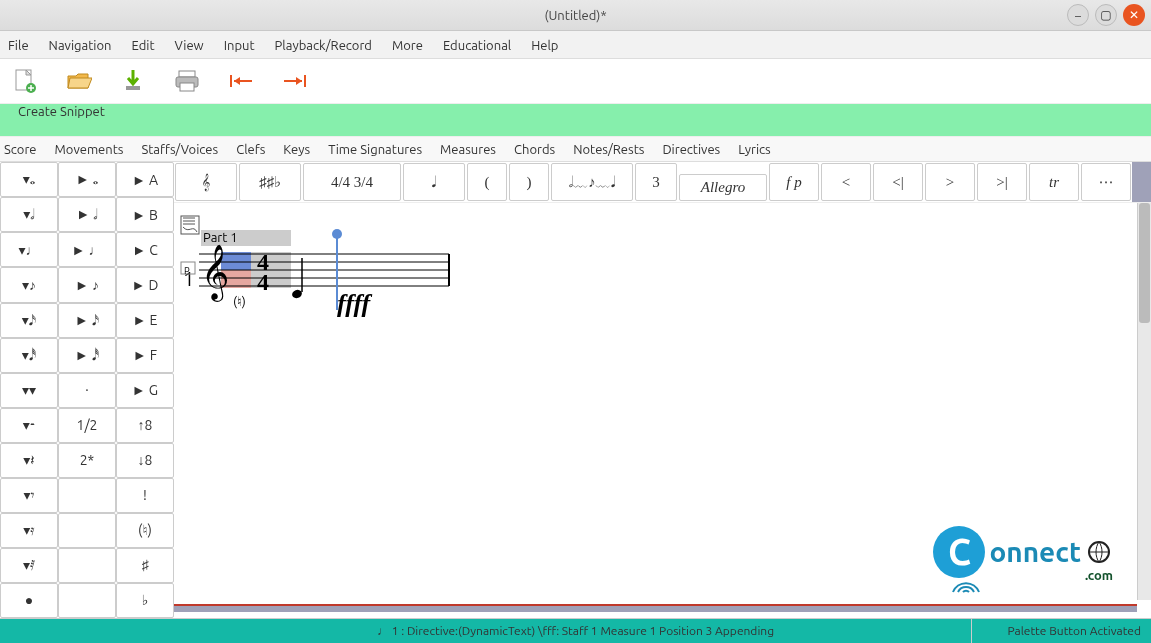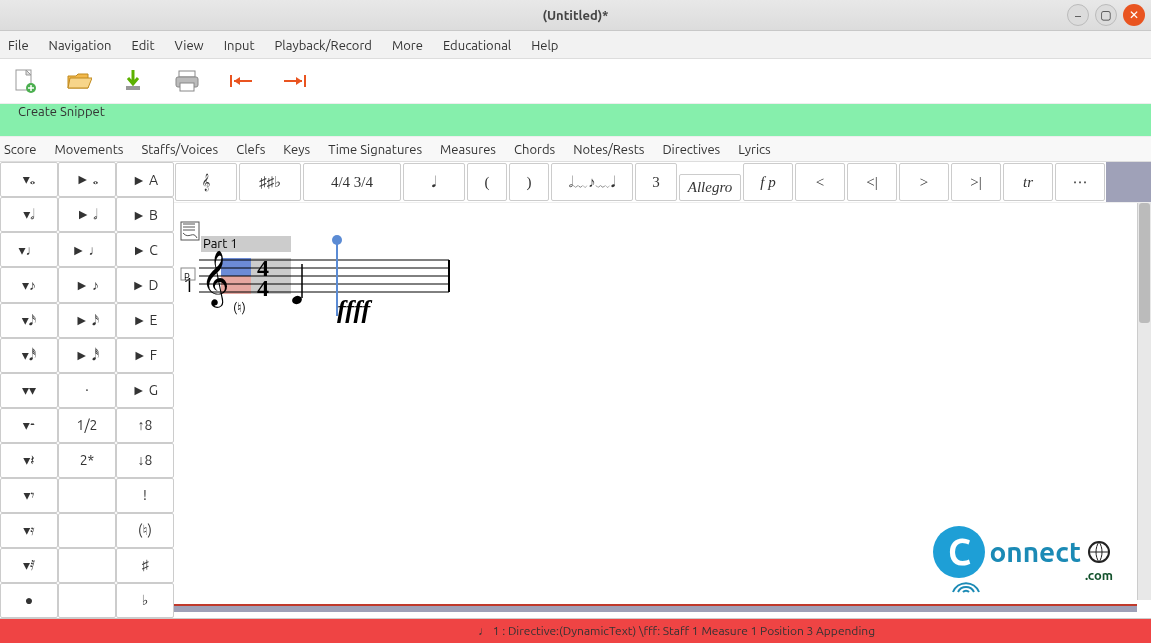--- a/index.html
+++ b/index.html
@@ -1,18 +1,18 @@
 <!DOCTYPE html>
 <html><head>
 <meta charset="utf-8">
 <style>
 * { box-sizing: border-box; margin: 0; padding: 0; }
 body { font-family: Ubuntu, "Segoe UI", Arial, sans-serif; font-size: 13px; background: #f5f5f5; width: 1151px; height: 643px; overflow: hidden; display: flex; flex-direction: column; color: #333; }
 .titlebar { height: 32px; background: linear-gradient(#e8e8e8,#dcdcdc); display: flex; align-items: center; justify-content: center; position: relative; border-bottom: 1px solid #c8c8c8; }
-.titlebar .title { font-weight: bold; color: #444; }
+.titlebar .title { font-weight: normal; color: #444; }
 .win-controls { position: absolute; right: 6px; top: 4px; display: flex; gap: 6px; }
 .wc { width: 22px; height: 22px; border-radius: 11px; display: flex; align-items: center; justify-content: center; font-size: 12px; }
 .wc.min, .wc.max { background: #dcdcdc; border: 1px solid #bbb; }
 .wc.close { background: #e95420; color: #fff; }
 .menubar { height: 28px; background: #f2f2f2; display: flex; align-items: center; padding: 8px 8px; gap: 20px; border-bottom: 1px solid #ddd; }
 .menubar span { cursor: default; }
 .toolbar1 { height: 46px; background: #fff; display: flex; align-items: center; padding: 0 12px; gap: 28px; border-bottom: 1px solid #eee; }
 .tb-icon { width: 26px; height: 26px; display: flex; align-items: center; justify-content: center; }
 .snippet-row { height: 34px; background: #86efac; display: flex; align-items: flex-start; padding: 0 18px; border-bottom: 1px solid #eee; }
 .tabs-row { height: 26px; background: #f8f8f8; display: flex; align-items: center; padding: 0 4px; gap: 18px; border-bottom: 1px solid #ddd; }
@@ -26,26 +26,26 @@
 .tool-row .tbtn { border: 1px solid #ccc; background: #fff; display: flex; align-items: center; justify-content: center; border-radius: 2px; margin: 1px 1px; font-family: Georgia, serif; font-size: 15px; }
 .tool-row .filler { flex: 1 1 auto; background: #9fa1b8; }
 .canvas { flex: 1 1 auto; position: relative; background: #fff; overflow: hidden; border-top: 1px solid #eee; }
 .sbx { position: absolute; right: 0; top: 0; bottom: 18px; width: 14px; background: #e8e8e8; border-left: 1px solid #ccc; }
 .sbx-th { position: absolute; left: 1px; right: 1px; top: 0; height: 120px; background: #bbb; border-radius: 3px; }
 .hsb { position: absolute; left: 0; right: 14px; bottom: 6px; height: 6px; background: #9fa1b8; }
 .redline { position: absolute; left: 0; right: 14px; bottom: 12px; height: 2px; background: #c0392b; }
 .logo { position: absolute; right: 40px; bottom: 40px; display: flex; align-items: center; font-weight: 700; font-size: 28px; color: #1b8ab5; }
 .logo .bigC { width: 52px; height: 52px; border-radius: 26px; background: #1e9fd6; color: #fff; display: flex; align-items: center; justify-content: center; font-size: 36px; margin-right: 4px; }
 .logo .sub { font-size: 13px; color: #14532d; position: absolute; right: -2px; bottom: -4px; }
-.statusbar { height: 26px; background: #ef4444; display: flex; align-items: center; border-top: 1px solid #ccc; font-size: 12px; gap: 22px; }
+.statusbar { height: 26px; background: #14b8a6; display: flex; align-items: center; border-top: 1px solid #ccc; font-size: 12px; gap: 22px; }
 .status-left { width: 180px; padding-left: 6px; display: flex; gap: 6px; }
 .status-mid { flex: 1 1 auto; text-align: center; }
 .status-right { width: 180px; text-align: right; padding-right: 10px; border-left: 1px solid #ccc; height: 100%; display: flex; align-items: center; justify-content: flex-end; }
 svg { display: block; }
-.score-area { position: absolute; left: 5px; top: 17px; }
+.score-area { position: absolute; left: 5px; top: 11px; }
 </style>
 </head>
 <body>
 
 <div class="titlebar">
   <span class="title">(Untitled)*</span>
   <div class="win-controls">
     <div class="wc min">–</div>
     <div class="wc max">▢</div>
     <div class="wc close">✕</div>
@@ -180,21 +180,21 @@
 
     <div class="tool-row" id="tool-row">
         <div class="tbtn" style="width: 62px;">𝄞</div>
         <div class="tbtn" style="width: 62px;">♯♯♭</div>
         <div class="tbtn" style="width: 98px;">4/4 3/4</div>
         <div class="tbtn" style="width: 62px;">𝅘𝅥</div>
         <div class="tbtn" style="width: 40px;">(</div>
         <div class="tbtn" style="width: 40px;">)</div>
         <div class="tbtn" style="width: 82px;">𝅗𝅥﹏♪﹏𝅘𝅥</div>
         <div class="tbtn" style="width: 42px;">3</div>
-        <div class="tbtn" style="width: 62px; font-style: italic; margin-top: 12px;">Allegro</div>
+        <div class="tbtn" style="width: 88px; font-style: italic; margin-top: 12px;">Allegro</div>
         <div class="tbtn" style="width: 50px; font-style: italic;">f p</div>
         <div class="tbtn" style="width: 50px;">&lt;</div>
         <div class="tbtn" style="width: 50px;">&lt;|</div>
         <div class="tbtn" style="width: 50px;">&gt;</div>
         <div class="tbtn" style="width: 50px;">&gt;|</div>
         <div class="tbtn" style="width: 50px; font-style: italic;">tr</div>
         <div class="tbtn" style="width: 50px;">⋯</div>
         <div class="filler"></div>
       </div>
 
@@ -264,13 +264,14 @@
       <div class="sbx">
           <div class="sbx-th"></div>
         </div>
     </div>
   </div>
 </div>
 
 <div class="statusbar">
   <div class="status-left"></div>
   <div class="status-mid">♩ 1 : Directive:(DynamicText)  \fff:  Staff 1 Measure 1 Position 3 Appending</div>
+  <div class="status-right">Palette Button Activated</div>
 </div>
 
 </body></html>

